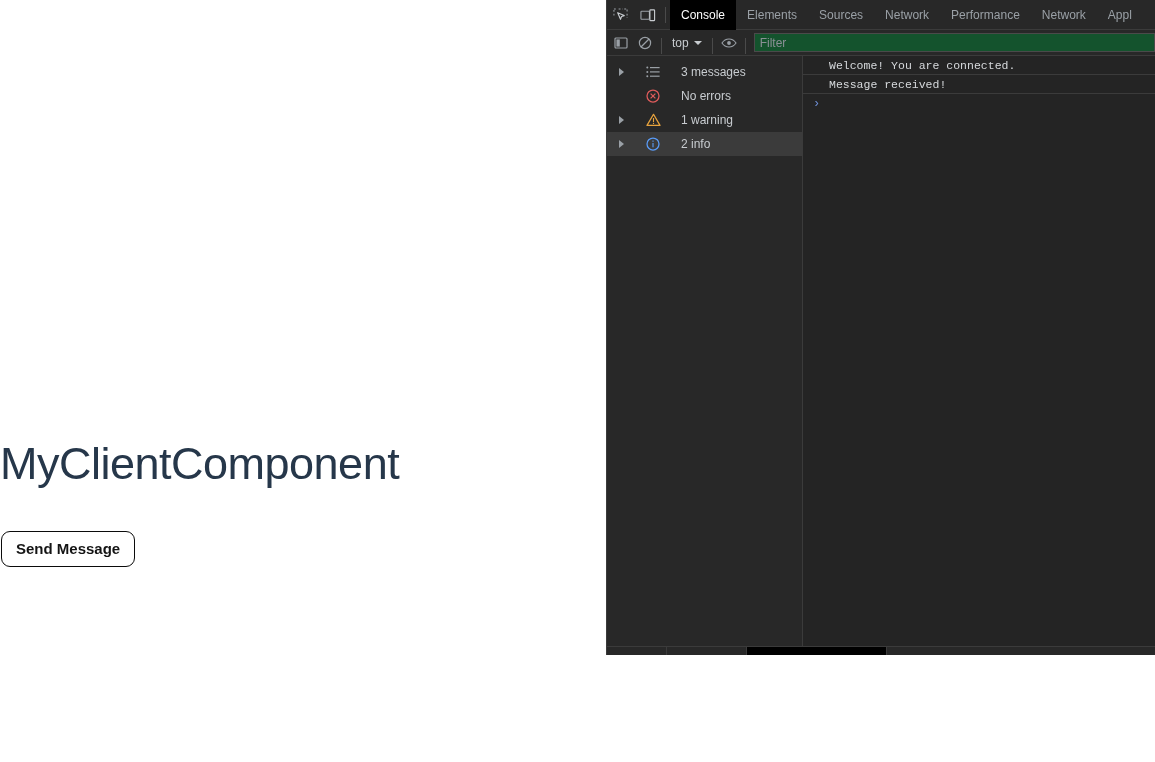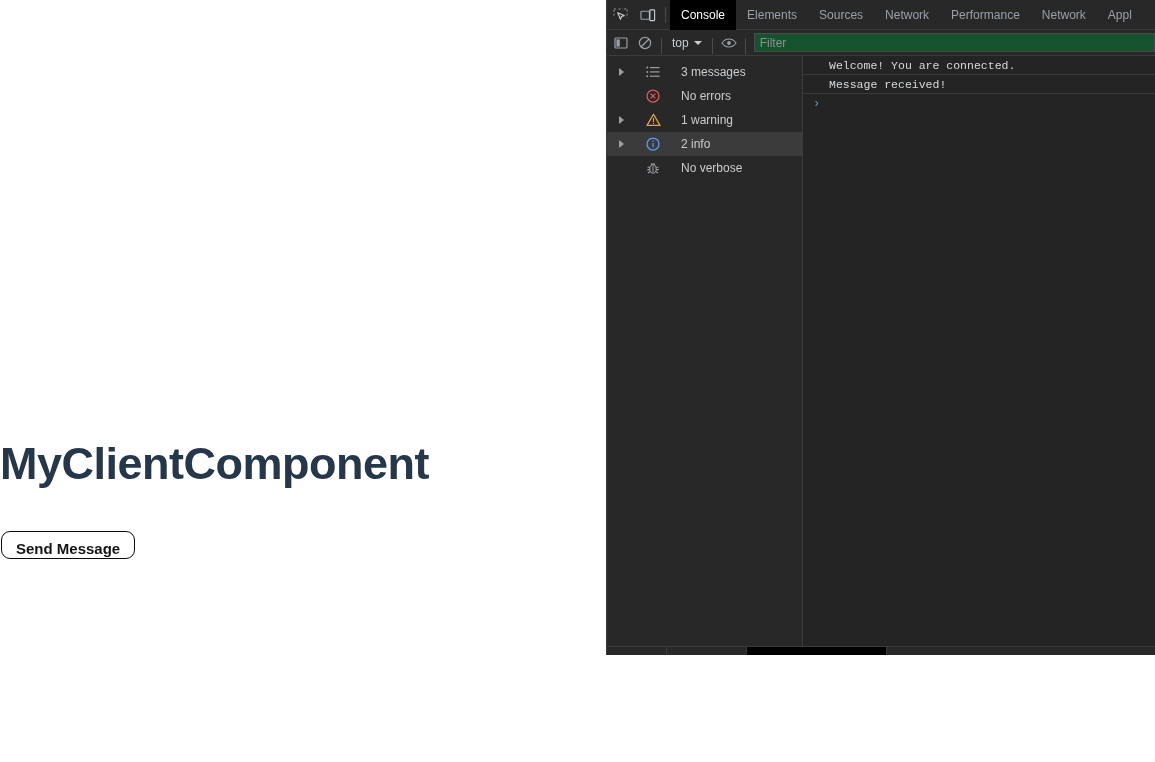--- a/index.html
+++ b/index.html
@@ -10,26 +10,26 @@
   }
   #root { position:relative; width:1155px; height:762px; }
 
   
   .page {
     position:absolute; left:0; top:0; width:606px; height:762px;
     background:#ffffff; overflow:hidden;
   }
   .page-heading {
     position:absolute; left:0px; top:440px;
-    font-size:45px; font-weight:bold; letter-spacing:-0.5px;
+    font-size:45px; font-weight:normal; letter-spacing:-0.5px;
     color:#26374a; white-space:nowrap; line-height:1.05;
   }
   .send-button {
     position:absolute; left:1px; top:531px;
-    padding:9px 14px 2px 14px;
+    padding:9px 14px 10px 14px;
     background:#ffffff; color:#141414;
     border:1.6px solid #0b0b0b; border-radius:9px;
     font-size:15px; font-weight:bold;
     font-family:"Liberation Sans", sans-serif;
     cursor:pointer; line-height:1;
   }
 
   
   .devtools {
     position:absolute; left:606px; top:0; width:549px; height:655px;
@@ -239,32 +239,20 @@
           <span class="side-icon">
             <svg width="14" height="14" viewBox="0 0 14 14">
               <circle cx="7" cy="7" r="6" fill="none" stroke="#5a9cf8" stroke-width="1.25"></circle>
               <rect x="6.45" y="6" width="1.1" height="4.3" fill="#5a9cf8"></rect>
               <rect x="6.45" y="3.5" width="1.1" height="1.3" fill="#5a9cf8"></rect>
             </svg>
           </span>
           <span class="side-label">2 info</span>
         </div>
 
-        <div class="side-row">
-          <span class="tri hidden"></span>
-          <span class="side-icon">
-            <svg width="14" height="14" viewBox="0 0 14 14">
-              <ellipse cx="7" cy="8" rx="3.2" ry="4.3" fill="none" stroke="#9aa0a6" stroke-width="1.1"></ellipse>
-              <path d="M7 3.6V2M5.2 2.6l.9 1.3M8.8 2.6l-.9 1.3" stroke="#9aa0a6" stroke-width="1.1" fill="none"></path>
-              <path d="M3.8 6.2H1.6M3.8 8.6H1.3M3.9 10.8l-2 1.2M10.2 6.2h2.2M10.2 8.6h2.5M10.1 10.8l2 1.2" stroke="#9aa0a6" stroke-width="1.05" fill="none"></path>
-              <line x1="7" y1="5" x2="7" y2="11.5" stroke="#9aa0a6" stroke-width="1"></line>
-            </svg>
-          </span>
-          <span class="side-label">No verbose</span>
-        </div>
       </div>
 
       <div class="dt-console">
         <div class="msg-row">Welcome! You are connected.</div>
         <div class="msg-row">Message received!</div>
         <div class="prompt-row">
           <span class="prompt-chevron">›</span>
         </div>
       </div>
     </div>

